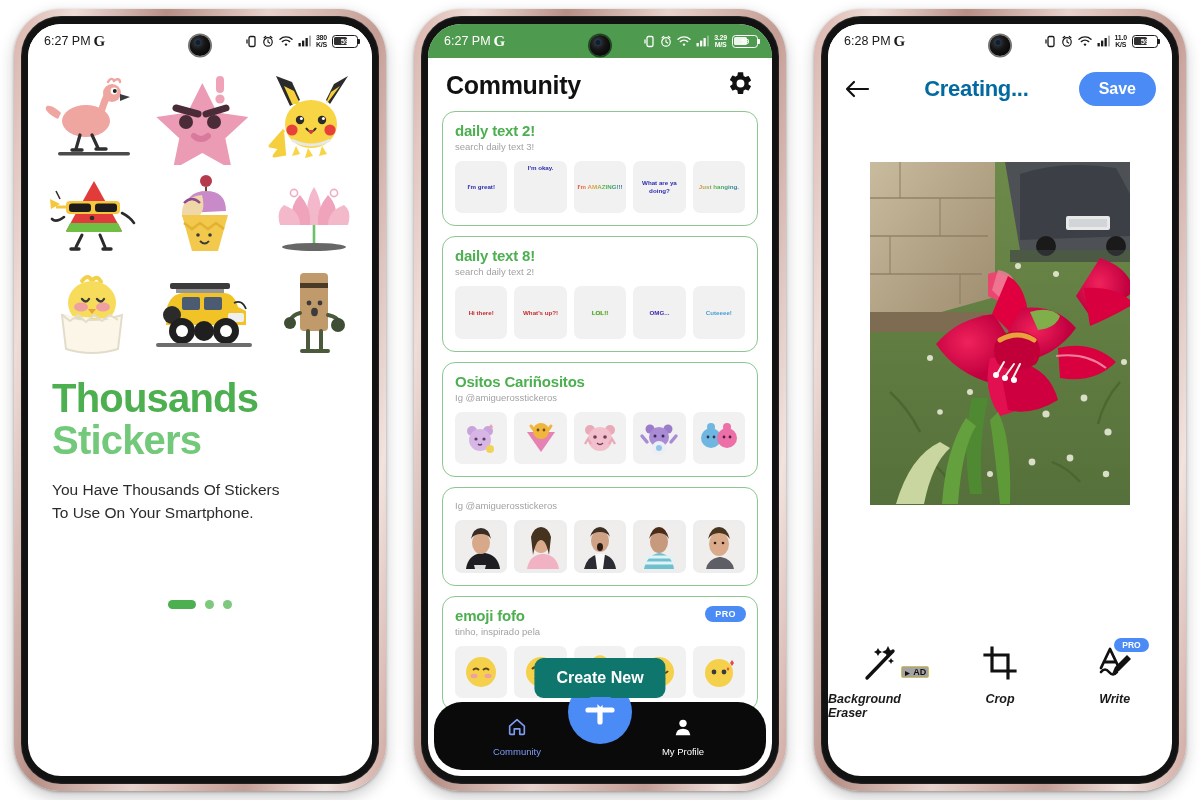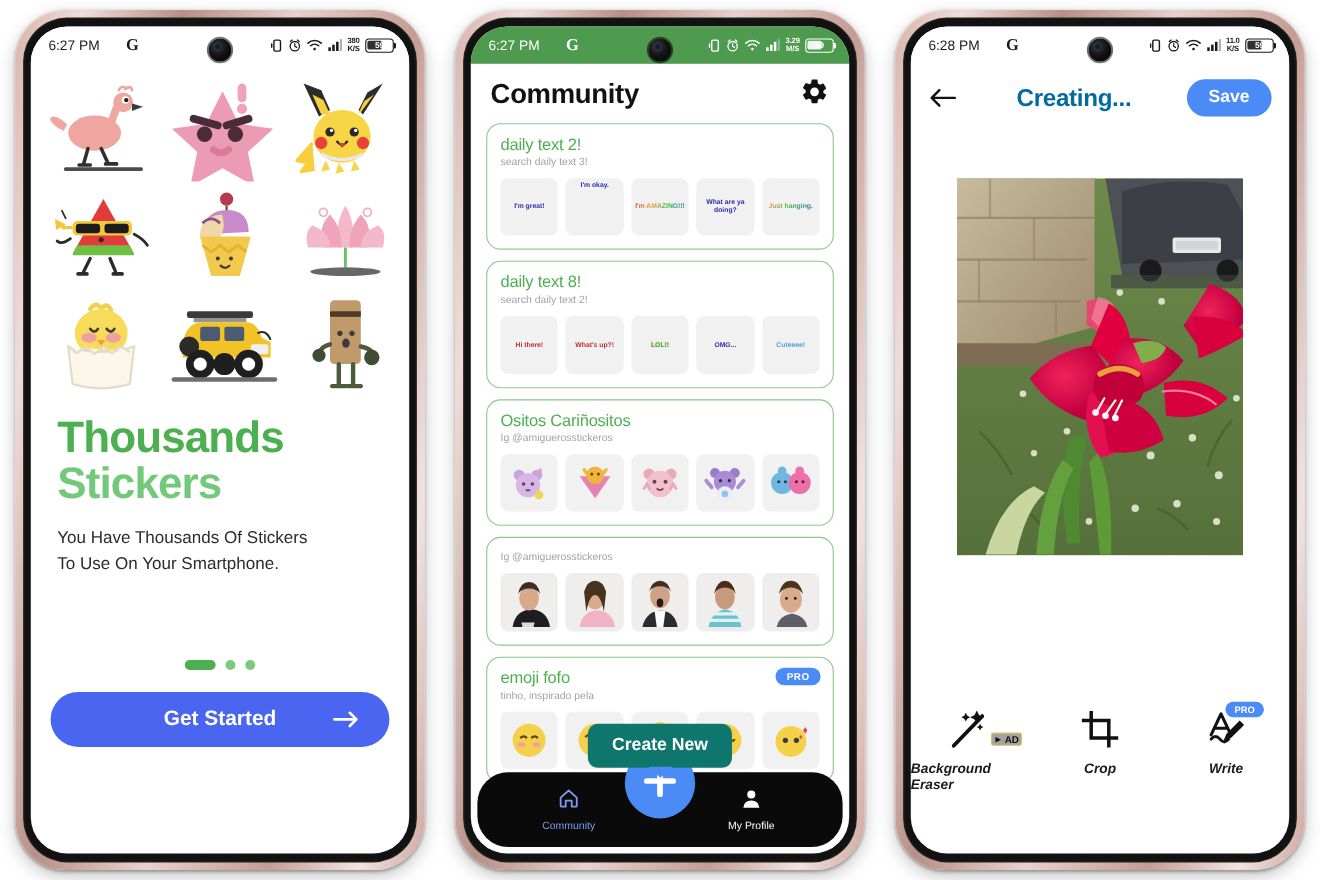--- a/index.html
+++ b/index.html
@@ -46,21 +46,21 @@
   }
   .punch .lens { position:absolute; top:5px; left:6px; width:5px; height:5px; border-radius:50%; background:#0b1f3a; box-shadow: 0 0 2px #2a4f80;}
 
   
   .statusbar {
     height: 34px; display: flex; align-items: center; justify-content: space-between;
     padding: 0 14px 0 16px; font-size: 12.5px; position: relative; z-index: 30;
   }
   .statusbar.dark { color: #1a1a1a; background: #ffffff; }
   .statusbar.green { color: #ffffff; background: #4e9a4e; }
-  .sb-left { display:flex; align-items:center; gap:24px; font-weight: 400; }
+  .sb-left { display:flex; align-items:center; gap:3px; font-weight: 400; }
   .g-logo { font-weight: 700; font-size: 15px; font-family: "Liberation Serif", serif; }
   .sb-right { display:flex; align-items:center; gap:5px; }
   .sb-right svg { display:block; }
   .netspeed { font-size: 7px; line-height: 7.5px; text-align: center; font-weight: 700; letter-spacing: -.2px; }
   .batt { display:flex; align-items:center; }
   .batt-body { width: 26px; height: 13px; border: 1.6px solid currentColor; border-radius: 3.5px; position: relative; display:flex; align-items:center; padding: 1.4px; }
   .batt-body::after { content:''; position:absolute; right:-3.4px; top: 3.2px; width:2px; height:5px; background: currentColor; border-radius: 0 1px 1px 0;}
   .batt-fill { height: 100%; background: currentColor; border-radius: 1.5px; width: 59%; opacity:.9;}
   .batt-num { position:absolute; left:0; right:0; text-align:center; font-size:7.5px; font-weight:700; color: #fff; mix-blend-mode: normal;}
   .statusbar.dark .batt-num { color:#fff; }
@@ -90,21 +90,21 @@
 
   
   .comm-header { display:flex; align-items:center; justify-content:space-between; padding: 12px 18px 10px; }
   .comm-title { font-size: 25px; font-weight: 700; color: #111; letter-spacing: -.3px; }
   .gear { cursor:pointer; }
   .comm-scroll { padding: 0 14px; display:flex; flex-direction:column; gap: 10px; }
   .pack-card {
     border: 1.4px solid #8dc78d; border-radius: 13px; background: #fff;
     padding: 10px 12px 12px; position: relative;
   }
-  .pack-name { font-size: 15px; font-weight: 400; color: #4CAF50; letter-spacing:-.2px; }
+  .pack-name { font-size: 15px; font-weight: 700; color: #4CAF50; letter-spacing:-.2px; }
   .pack-sub { font-size: 9.5px; color: #a2a2a2; margin-top: 2px; }
   .pro-badge {
     position:absolute; top: 9px; right: 11px; background:#4A8BF5; color:#fff;
     font-size: 9px; font-weight: 700; padding: 3px 10px; border-radius: 10px; letter-spacing:.4px;
   }
   .thumb-row { display:flex; gap: 7px; margin-top: 9px; }
   .thumb {
     flex: 1; aspect-ratio: 1/1; border-radius: 7px; background: #f1f1f1;
     display:flex; align-items:center; justify-content:center; overflow:hidden; position:relative;
     font-size: 6.2px; font-weight: 700; text-align:center; line-height: 1.25; padding: 3px;
@@ -361,28 +361,20 @@
         <div class="onb-sub" style="white-space:pre-line;">You Have Thousands Of Stickers
 To Use On Your Smartphone.</div>
       </div>
 
       <div class="dots">
         <span class="dot active"></span>
         <span class="dot"></span>
         <span class="dot"></span>
       </div>
 
-      <button class="cta">
-        <span>Get Started</span>
-        <span class="arrow">
-          <svg width="26" height="18" viewBox="0 0 26 18">
-                <path d="M2 9h20M16 3l6 6-6 6" stroke="#fff" stroke-width="2.4" fill="none" stroke-linecap="round" stroke-linejoin="round"></path>
-              </svg>
-        </span>
-      </button>
     </div>
    </div>
   </div>
 
   <div class="phone">
    <div class="phone-inner">
     <div class="screen">
       <div class="punch">
             <span class="lens"></span>
           </div>

